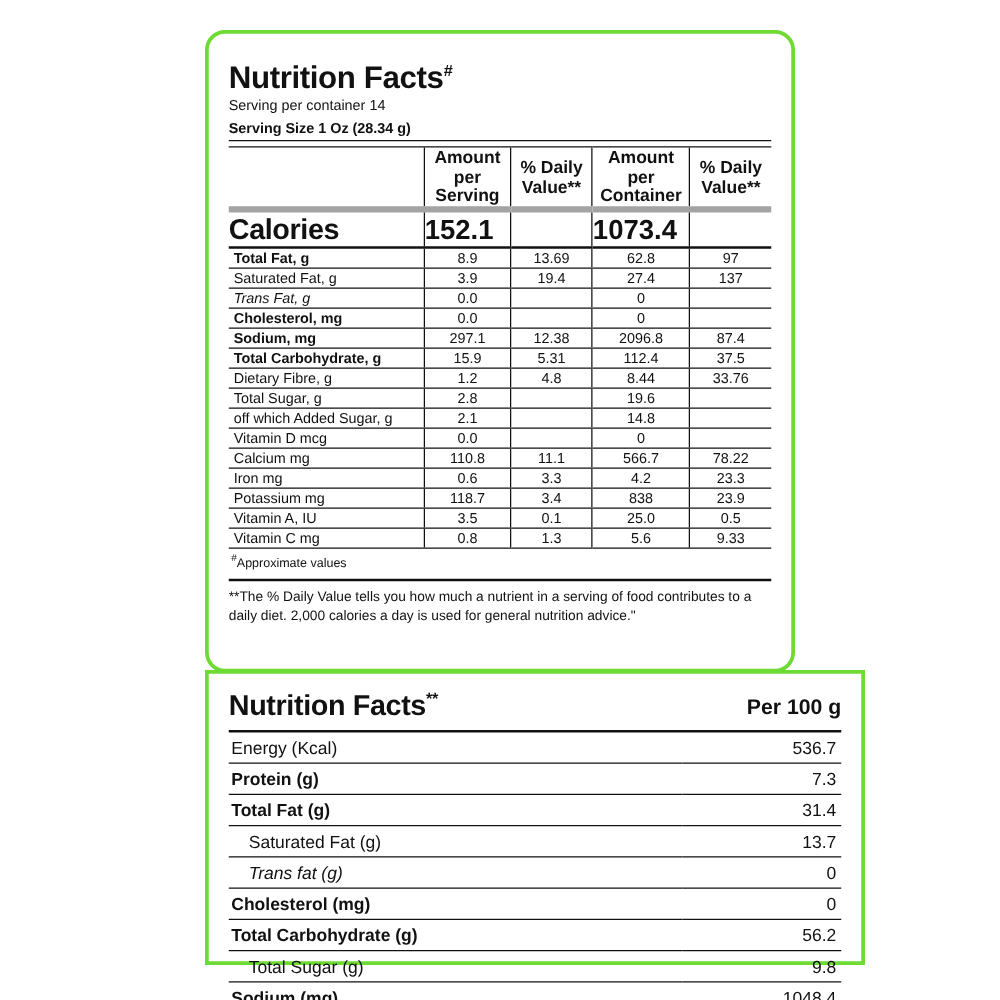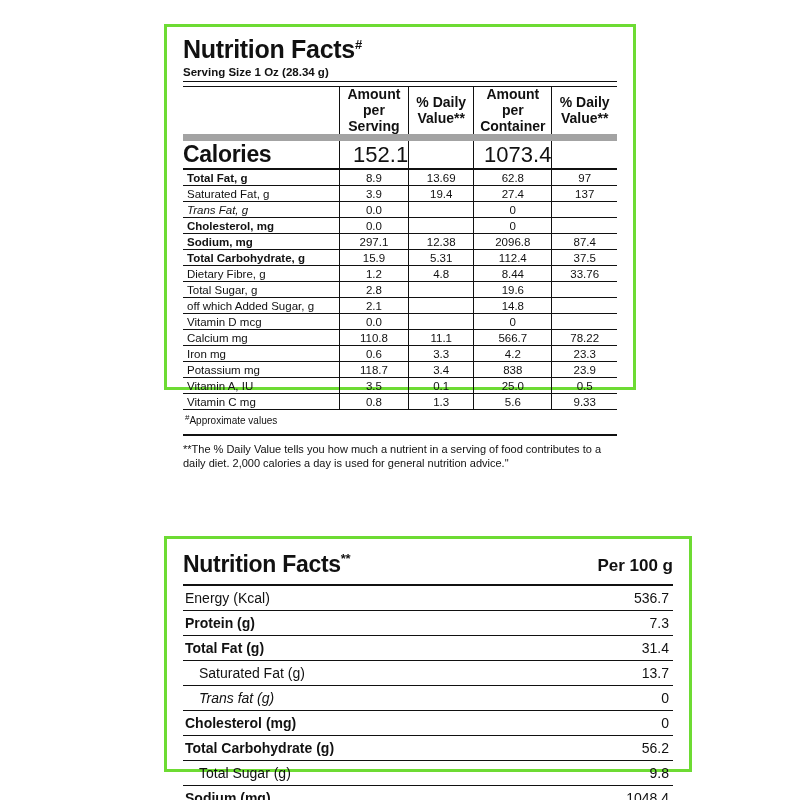--- a/index.html
+++ b/index.html
@@ -23,22 +23,23 @@
   .panel {
     position: absolute;
     border: 3px solid #6ddb33;
     background: #ffffff;
     box-sizing: border-box;
   }
   #panel-serving {
     left: 164px;
     top: 24px;
     width: 472px;
-    height: 366px;
-    padding: 9px 16px 10px 16px;
+    height: 514px;
+    padding: 22px 16px 10px 16px;
+    border-radius: 16px;
   }
   #panel-per100 {
     left: 164px;
     top: 536px;
     width: 528px;
     height: 236px;
     padding: 12px 16px 10px 16px;
   }
   .nf-title {
     font-size: 25px;
@@ -70,21 +71,21 @@
     border-collapse: collapse;
     table-layout: fixed;
     margin-top: 4px;
   }
   table.nf td, table.nf th {
     vertical-align: middle;
     padding: 0;
   }
   
   .hdr-row td {
-    border-bottom: 7px solid #a3a3a3;
+    border-bottom: 5px solid #a3a3a3;
     border-top: 1px solid #111;
   }
   .hdr-cell {
     text-align: center;
     font-size: 14px;
     font-weight: bold;
     line-height: 1.12;
     padding: 7px 3px 7px 3px;
     border-left: 1px solid #111;
   }
@@ -95,23 +96,24 @@
     border-bottom: 2px solid #111;
   }
   .cal-label {
     font-size: 23px;
     font-weight: bold;
     padding: 2px 0 4px 4px;
     letter-spacing: -0.3px;
   }
   .cal-val {
     font-size: 22px;
-    text-align: right;
+    text-align: left;
     padding: 2px 0 4px 0;
     border-left: 1px solid #111;
+    font-weight: bold;
   }
   .cal-empty {
     border-left: 1px solid #111;
   }
   .nutr-row td {
     font-size: 11.5px;
     border-bottom: 1px solid #111;
     padding: 3px 0 3px 0;
     height: 15px;
   }
@@ -182,20 +184,21 @@
 </style>
 </head>
 <body>
 
 <div class="page">
 
   <div class="panel" id="panel-serving">
 
     <div class="nf-title"><span>Nutrition Facts</span><sup>#</sup></div>
 
+    <div class="sub-line">Serving per container 14</div>
     <div class="sub-line bold">Serving Size 1 Oz (28.34 g)</div>
     <div class="rule-thin"></div>
 
     <table class="nf">
       <colgroup>
         <col style="width:36%">
         <col style="width:16%">
         <col style="width:15%">
         <col style="width:18%">
         <col style="width:15%">

